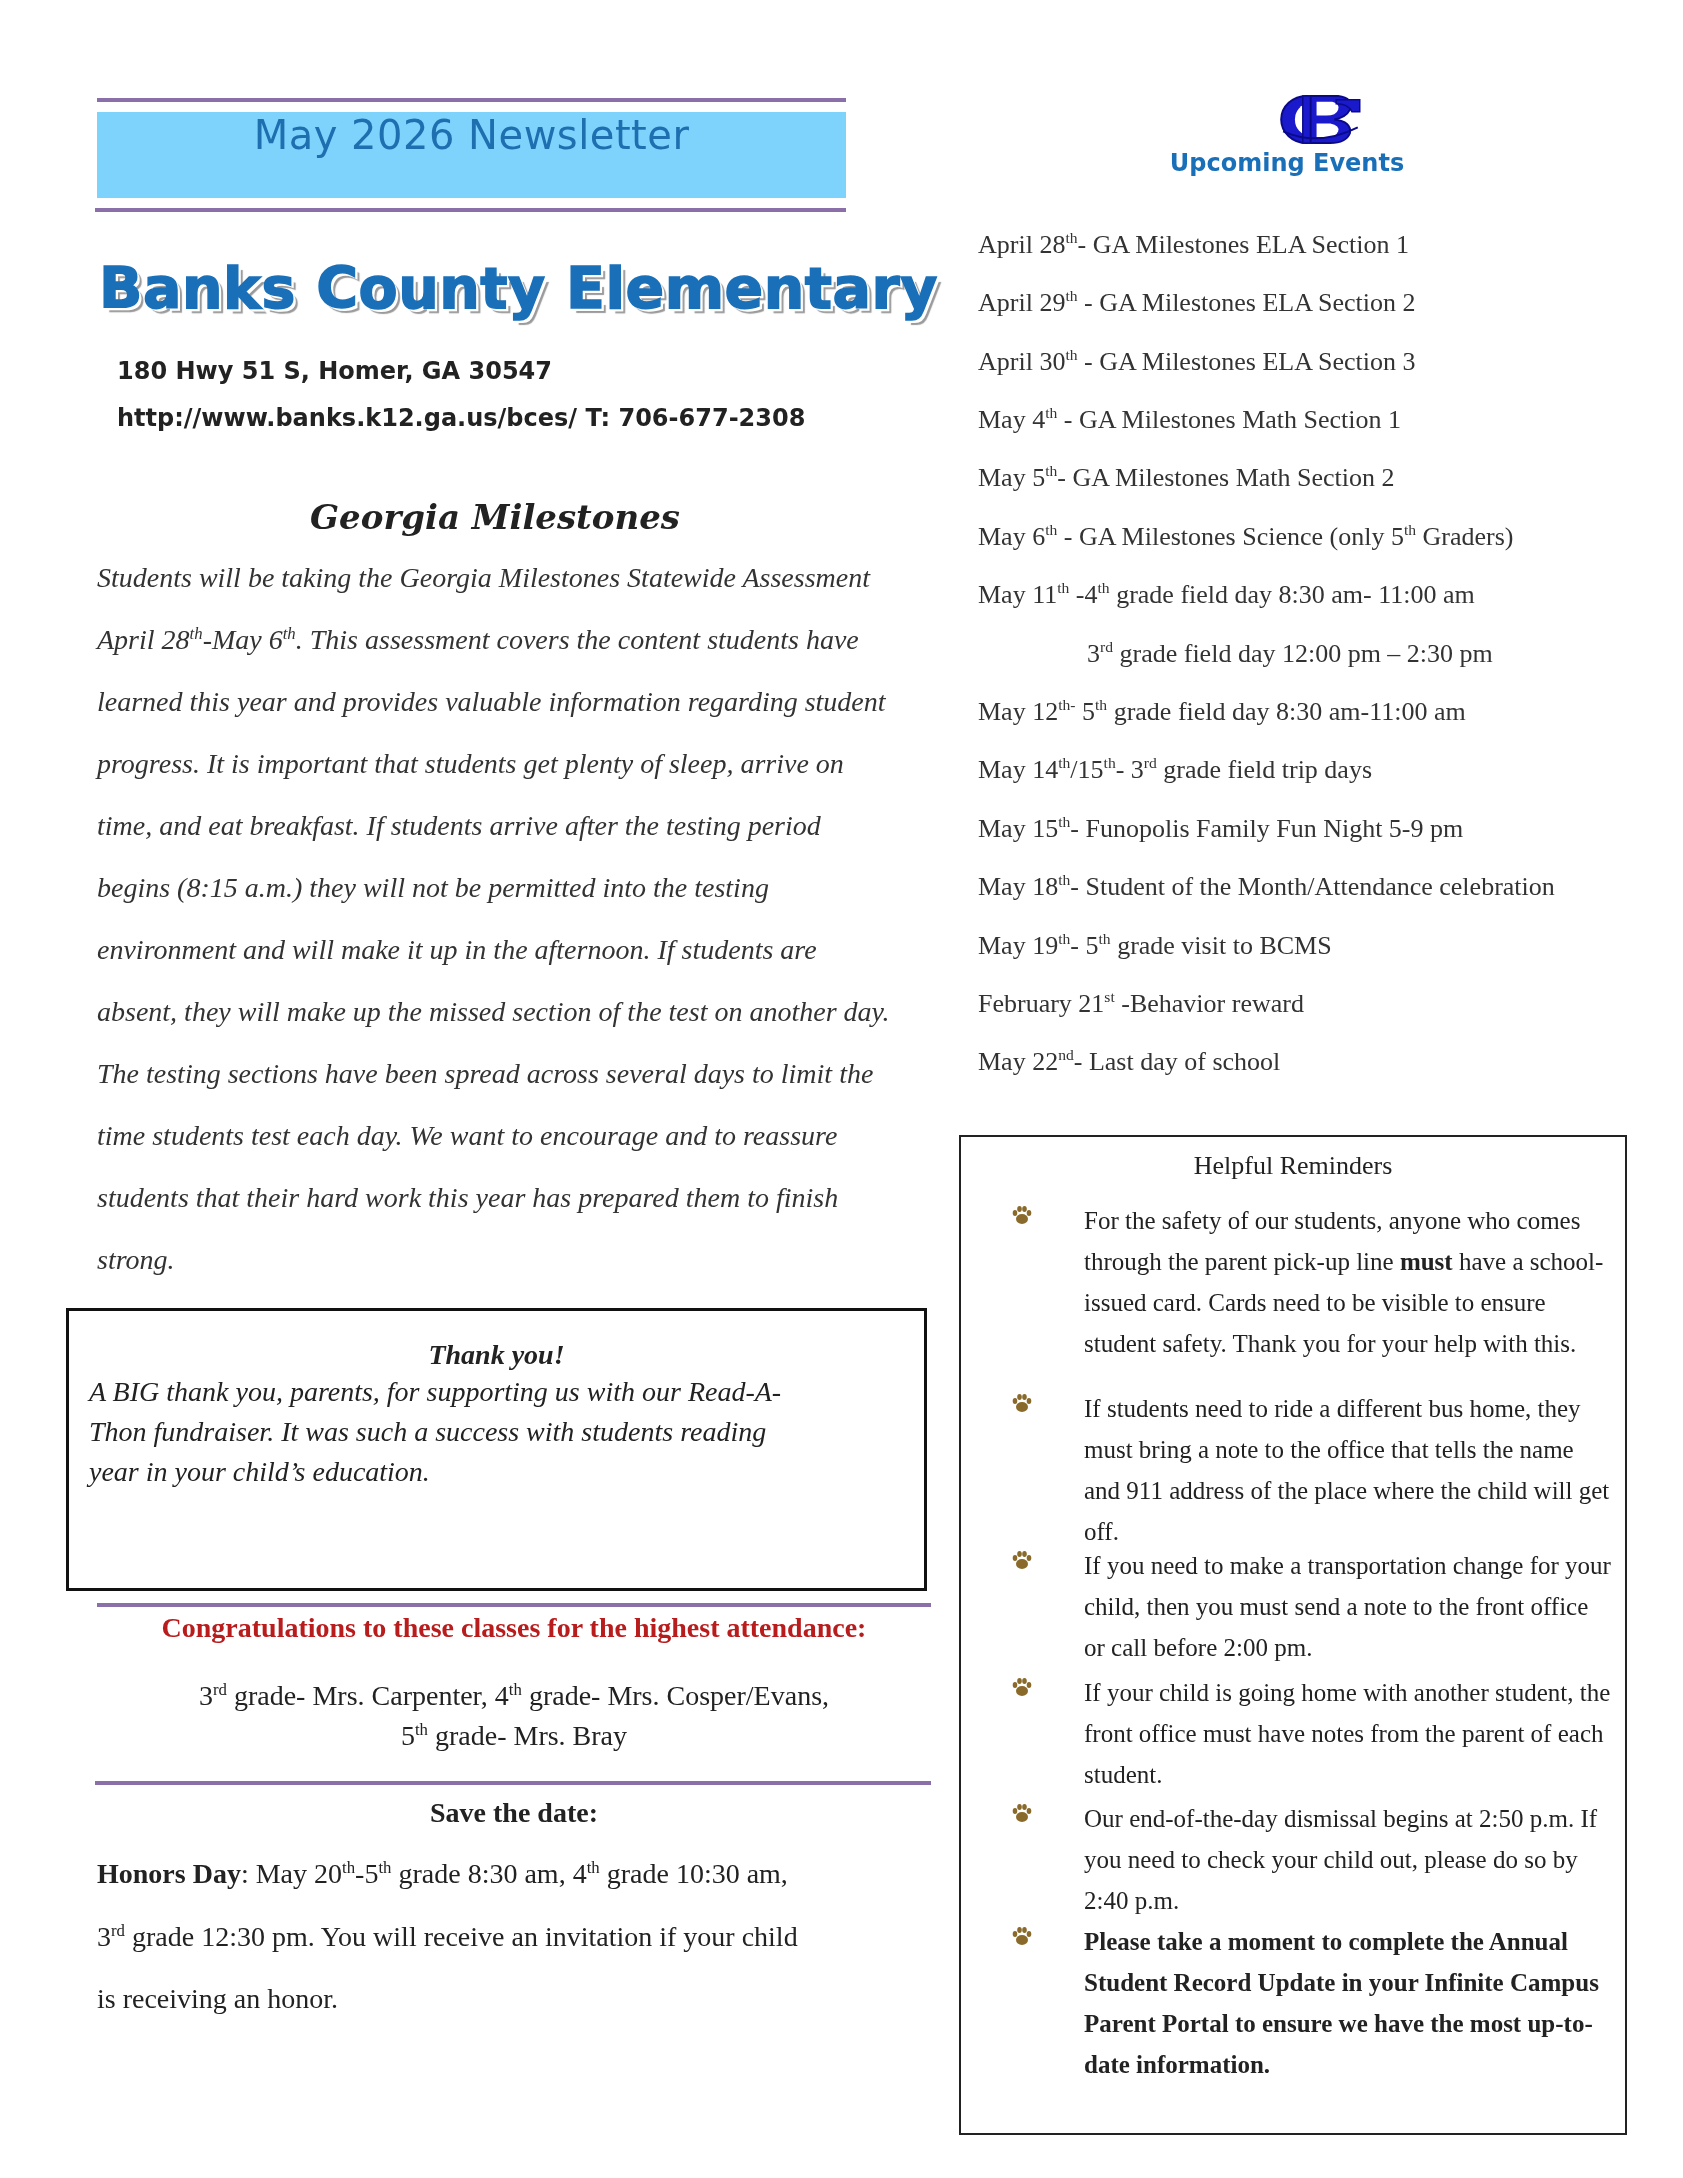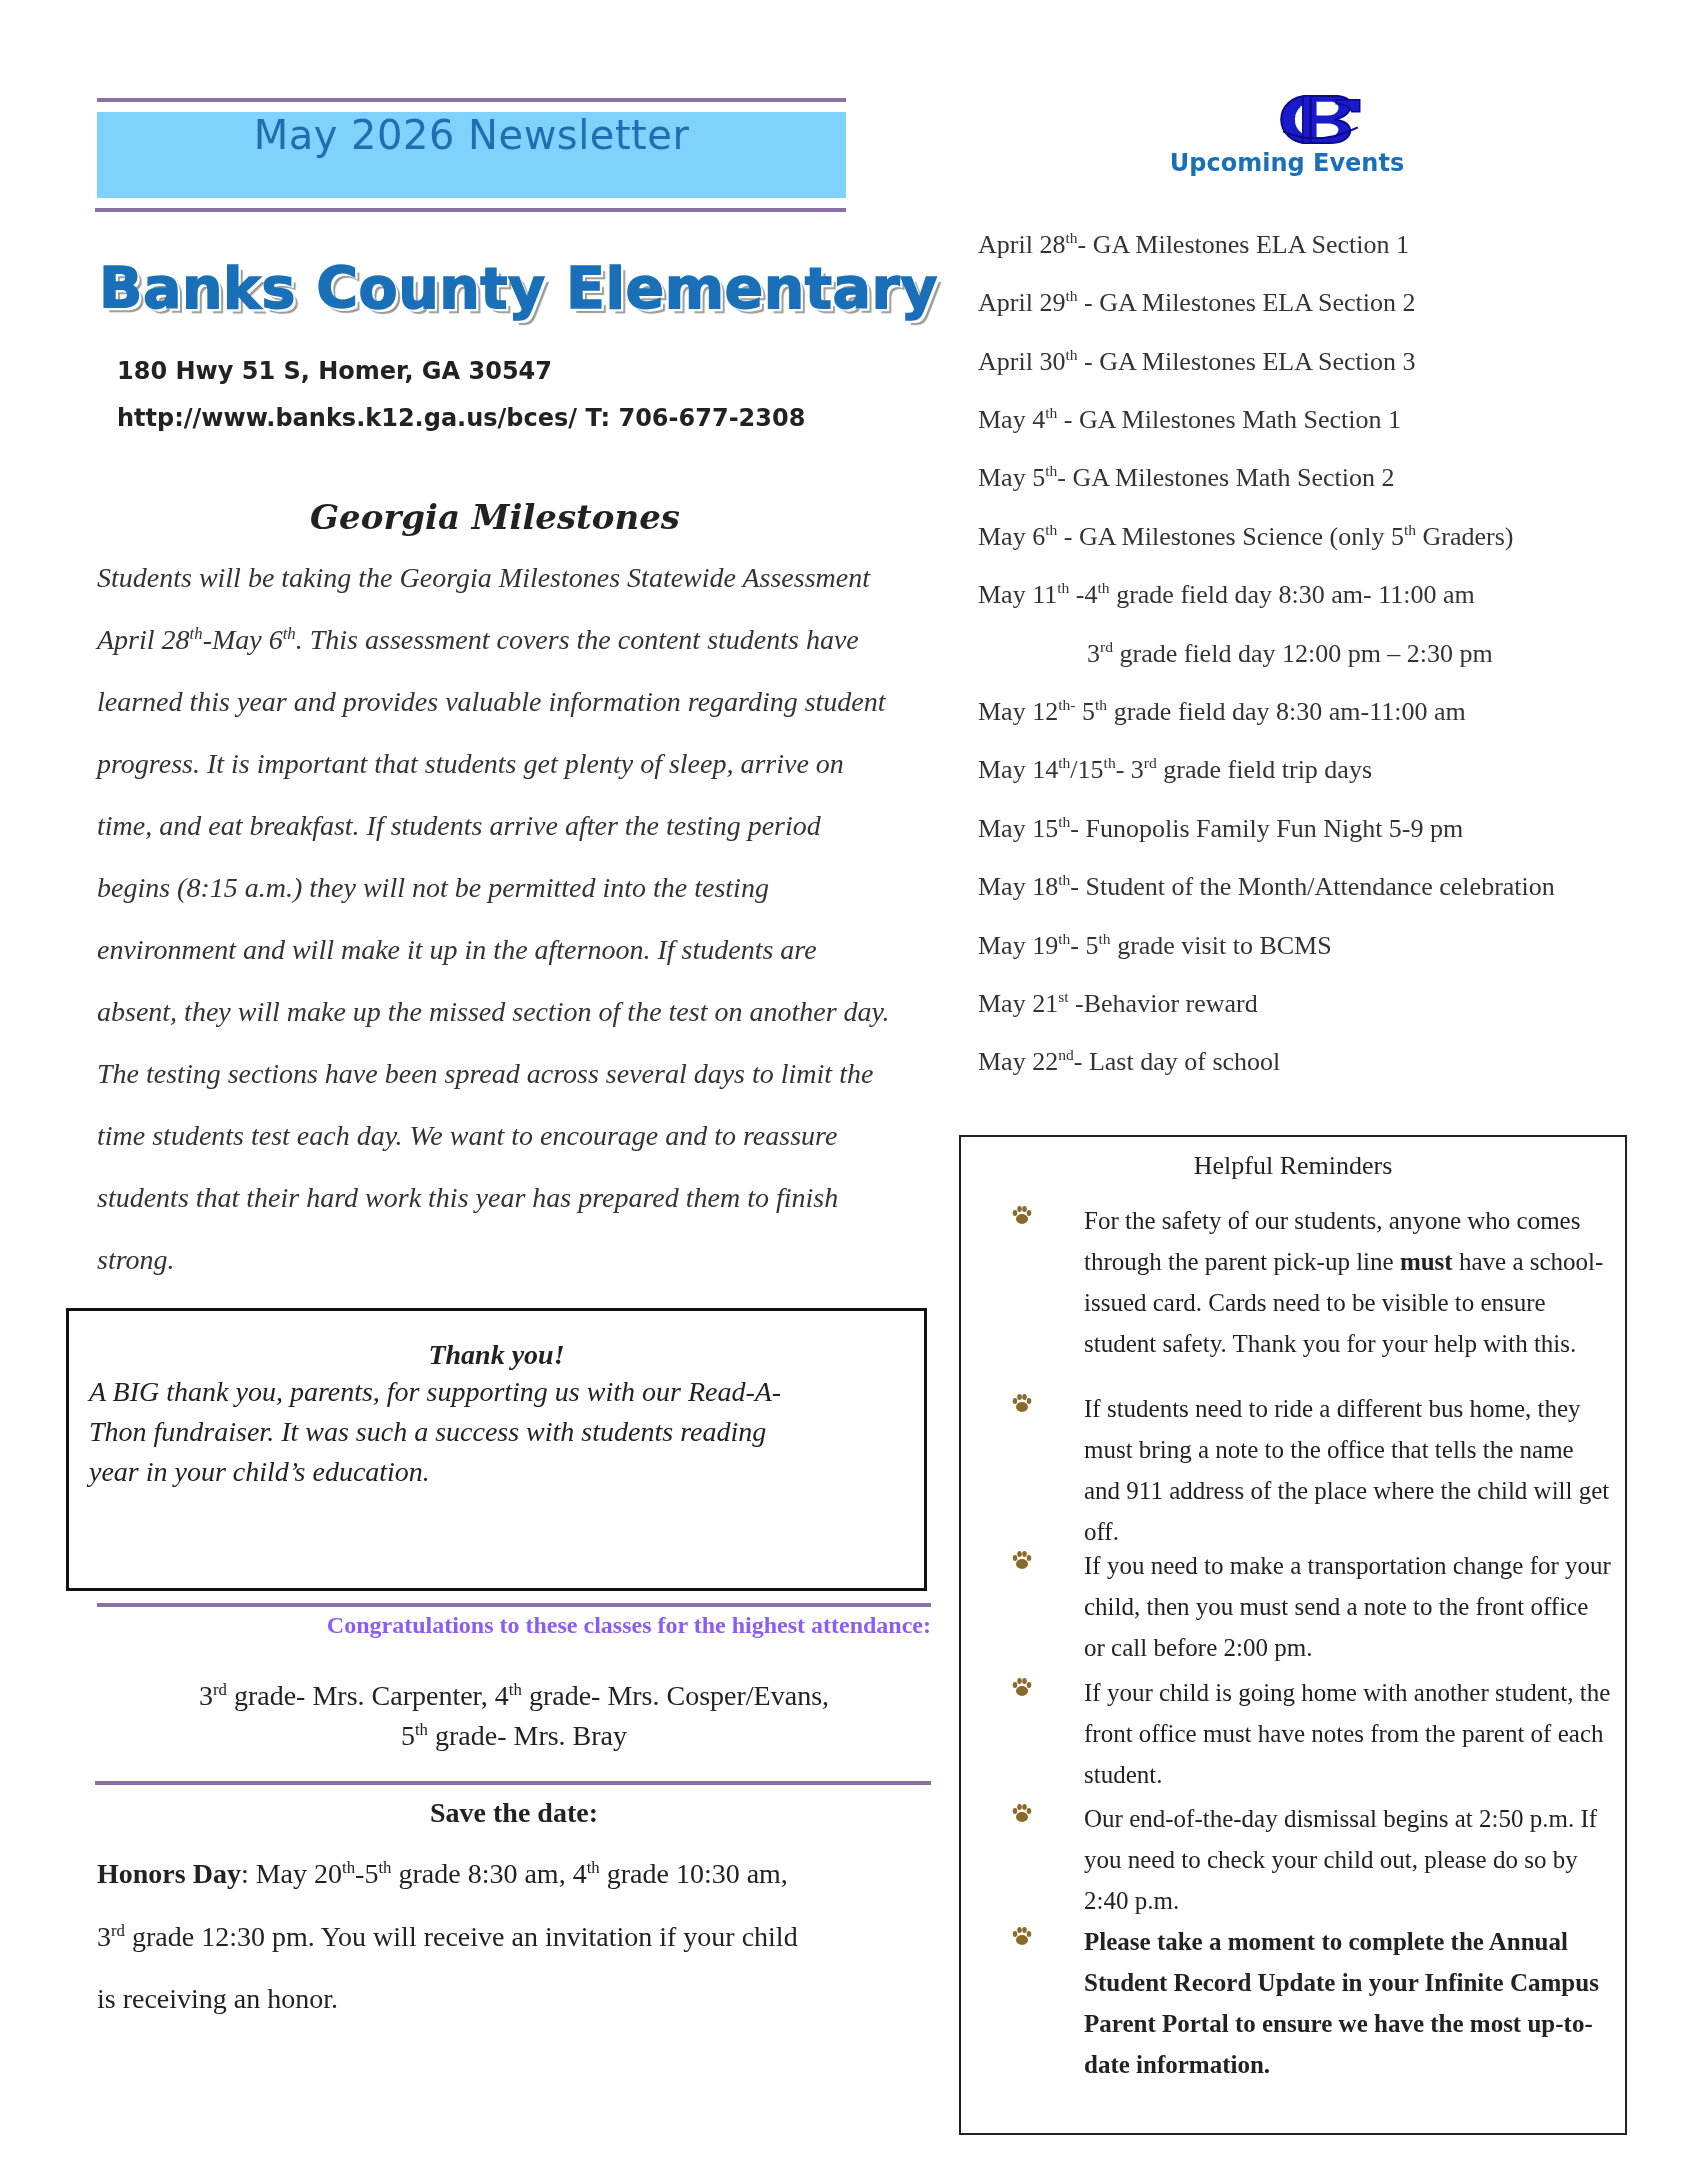--- a/index.html
+++ b/index.html
@@ -60,23 +60,23 @@
     font-size: 28px; color: #222;
   }
   .thanks-body { position: absolute; left: 20px; top: 65px; width: 812px; }
   .thanks-line {
     height: 40px;
     font-family: "Liberation Serif", serif; font-style: italic;
     font-size: 28px; color: #222; white-space: nowrap;
   }
 
   .attendance-title {
-    position: absolute; left: 97px; width: 834px; top: 1612px; text-align: right;
+    position: absolute; left: 97px; width: 834px; top: 1612px; text-align: center;
     font-family: "Liberation Serif", serif; font-weight: bold;
-    font-size: 24px; color: #8b5cf6; white-space: nowrap;
+    font-size: 28px; color: #b91c1c; white-space: nowrap;
   }
   .attendance-line {
     position: absolute; left: 97px; width: 834px; text-align: center;
     font-family: "Liberation Serif", serif; font-size: 28px; color: #222; white-space: nowrap;
   }
 
   .save-title {
     position: absolute; left: 97px; width: 834px; top: 1797px; text-align: center;
     font-family: "Liberation Serif", serif; font-weight: bold;
     font-size: 28px; color: #222;
@@ -226,21 +226,21 @@
 <div class="event" style="top:814px;">
   <span>May 15</span><sup>th</sup><span>- Funopolis Family Fun Night 5-9 pm</span>
 </div>
 <div class="event" style="top:872px;">
   <span>May 18</span><sup>th</sup><span>- Student of the Month/Attendance celebration</span>
 </div>
 <div class="event" style="top:931px;">
   <span>May 19</span><sup>th</sup><span>- 5</span><sup>th</sup><span> grade visit to BCMS</span>
 </div>
 <div class="event" style="top:989px;">
-  <span>May 21</span><sup>st</sup><span> -Behavior reward</span>
+  <span>February 21</span><sup>st</sup><span> -Behavior reward</span>
 </div>
 <div class="event" style="top:1047px;">
   <span>May 22</span><sup>nd</sup><span>- Last day of school</span>
 </div>
 
 <div class="reminders-box">
   <div class="reminders-title">Helpful Reminders</div>
 
   <div class="reminder" style="top:63px;">
     <svg class="paw" viewBox="0 0 22 22">

